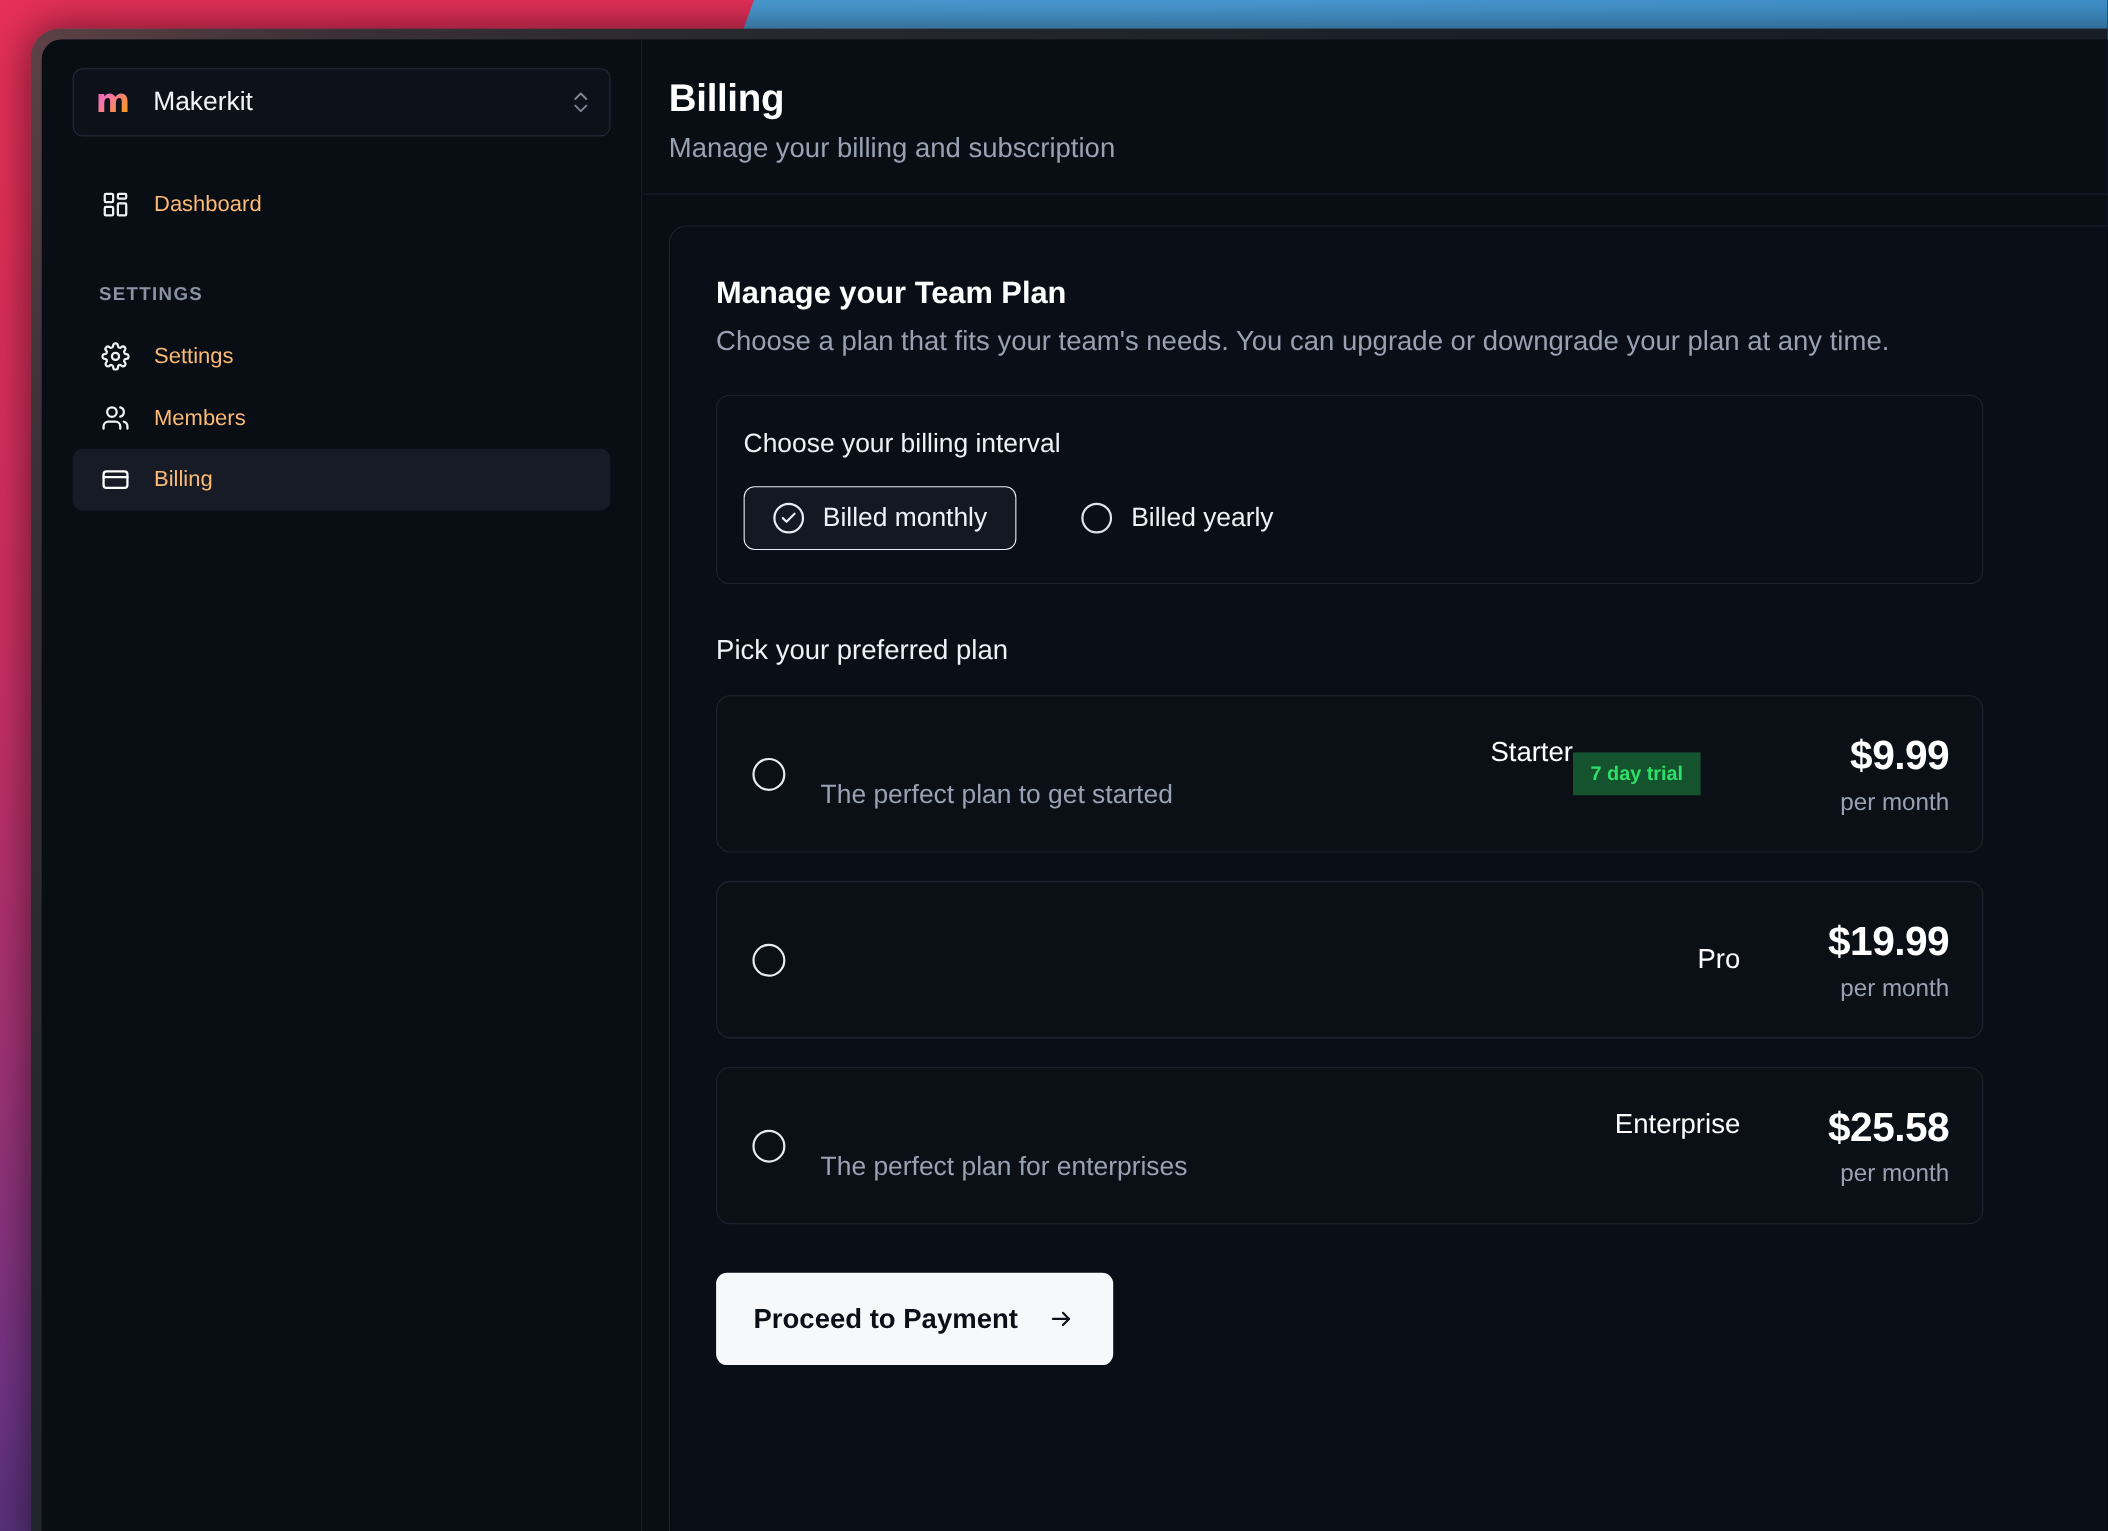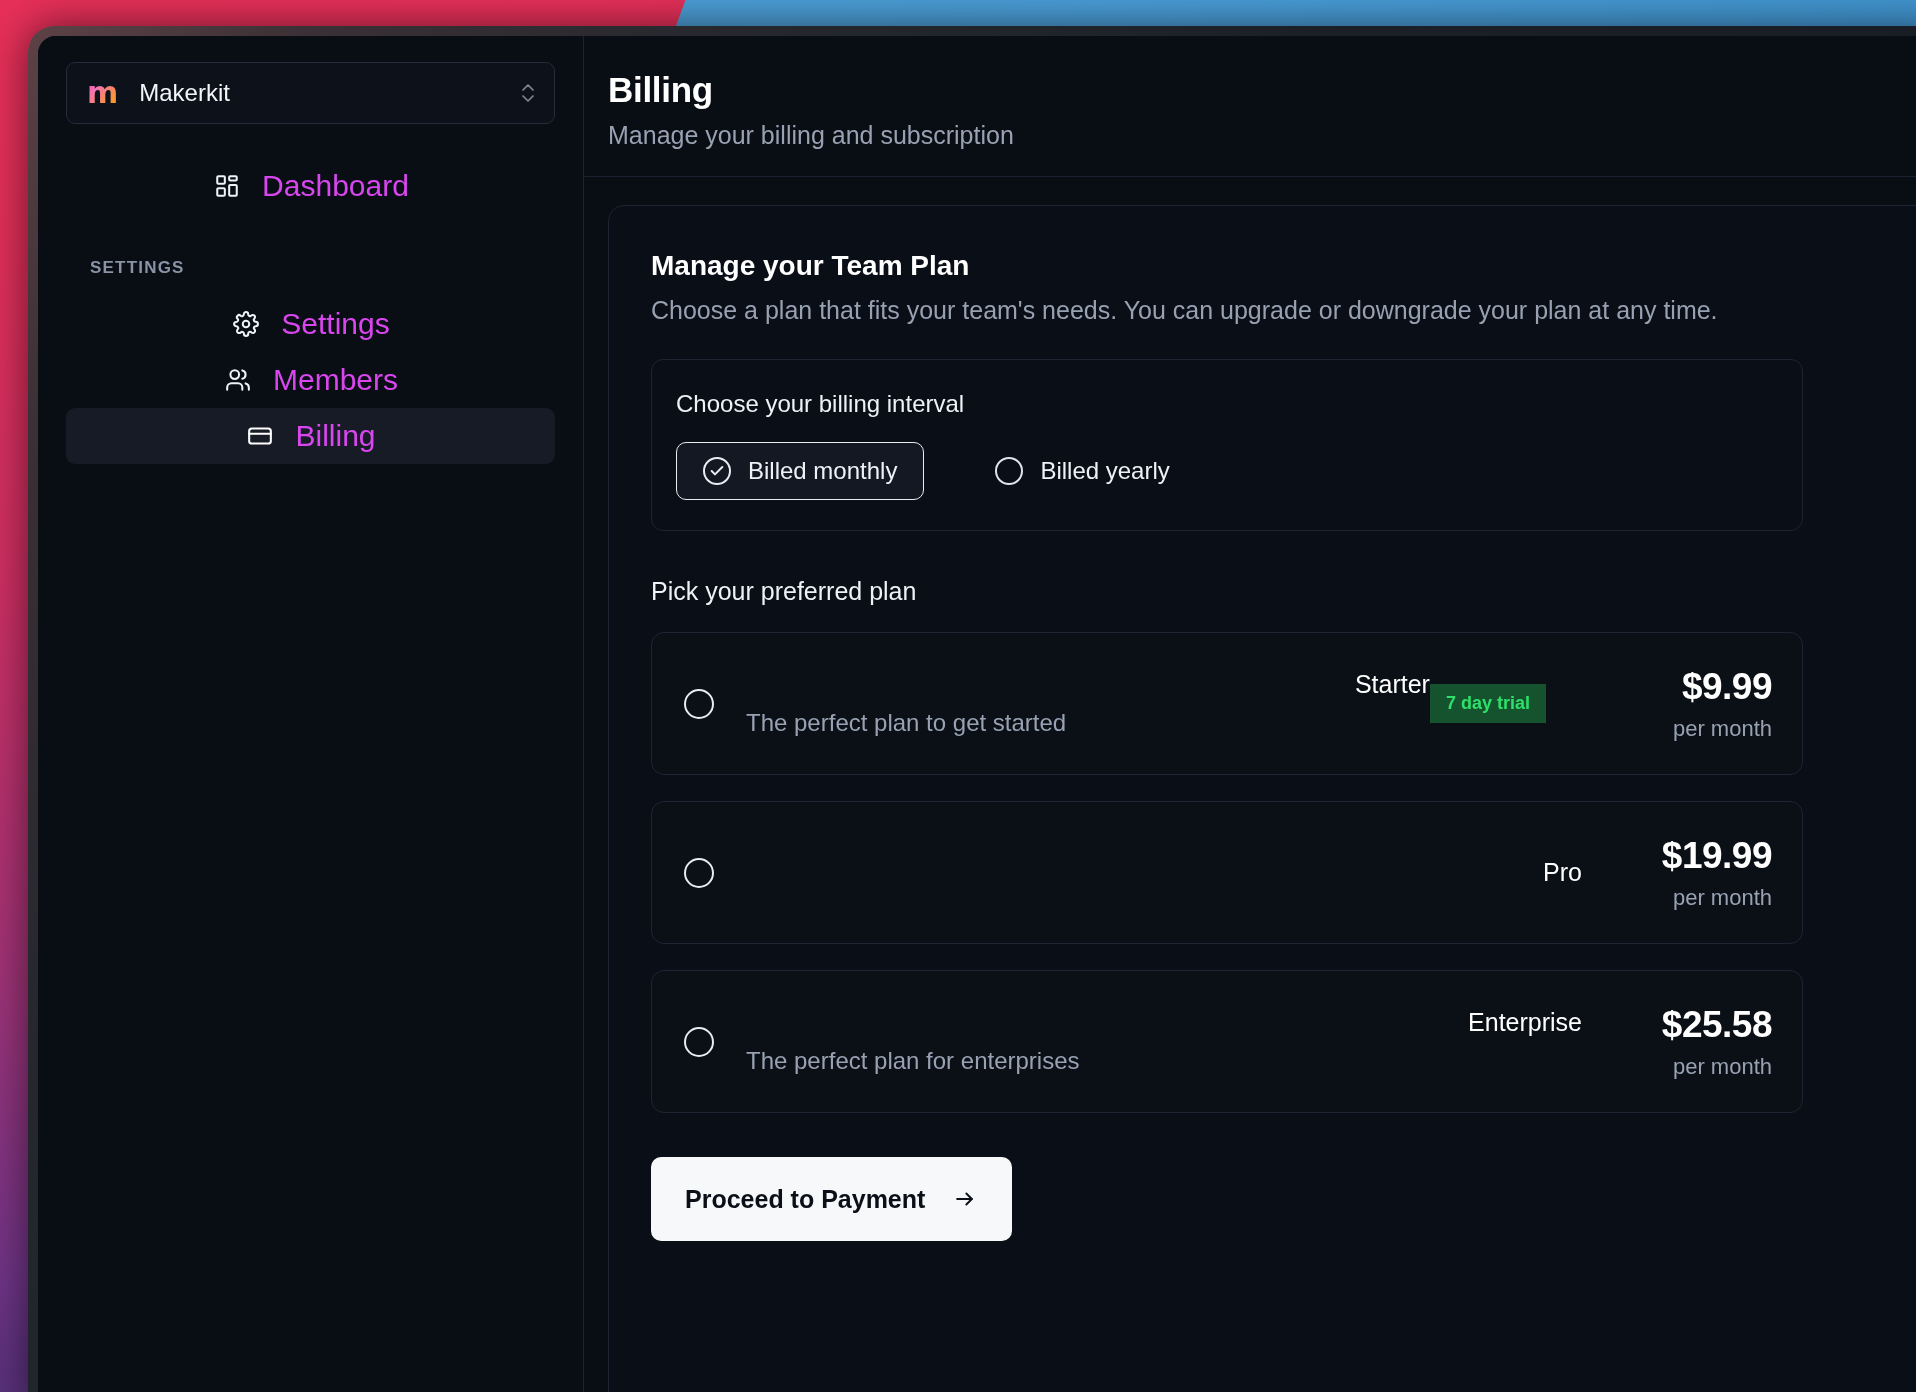--- a/index.html
+++ b/index.html
@@ -66,21 +66,21 @@
   }
   .team-name { color:#f3f5f8; font-size:24px; flex:1; }
   .chev-updown { width:16px; height:28px; position:relative; opacity:.62; }
   .chev-updown svg { display:block; }
 
   .nav { margin-top:34px; }
   .nav-item {
     display:flex; align-items:center;
     height:56px; margin:0 28px; padding:0 24px;
     border-radius:9px; cursor:pointer;
-    color:#d946ef; font-size:30px;justify-content:center;
+    color:#fdba74; font-size:20px;
   }
   .nav-item.active { background:#161b26; }
   .nav-ico { width:30px; margin-right:20px; display:flex; align-items:center; justify-content:center; }
   .nav-ico svg { display:block; }
   .nav-section-label {
     color:#8a93a5; font-size:17px; letter-spacing:1.2px;
     font-weight:600; margin:44px 0 18px 52px;
   }
 
   
@@ -101,21 +101,21 @@
   .card-sub { color:#97a1b2; font-size:25px; margin-top:14px; white-space:nowrap; }
 
   .interval-box {
     margin-top:34px;
     border:1px solid #1d2432; border-radius:12px;
     background:#0a0e16;
     padding:30px 0 30px 24px;
     width:1152px;
   }
   .interval-label { color:#eef1f6; font-size:24px; }
-  .interval-opts { display:flex; align-items:center; margin-top:24px; gap:44px; }
+  .interval-opts { display:flex; align-items:center; margin-top:24px; gap:32px; }
   .opt {
     display:flex; align-items:center; gap:17px;
     padding:14px 26px; border-radius:10px;
     border:1px solid transparent; cursor:pointer;
     color:#eef1f6; font-size:24px;
   }
   .opt.selected { border-color:#e9edf3; background:#131823; }
   .radio-ring {
     width:28px; height:28px; border-radius:50%;
     border:2px solid #e9edf3; display:flex;

